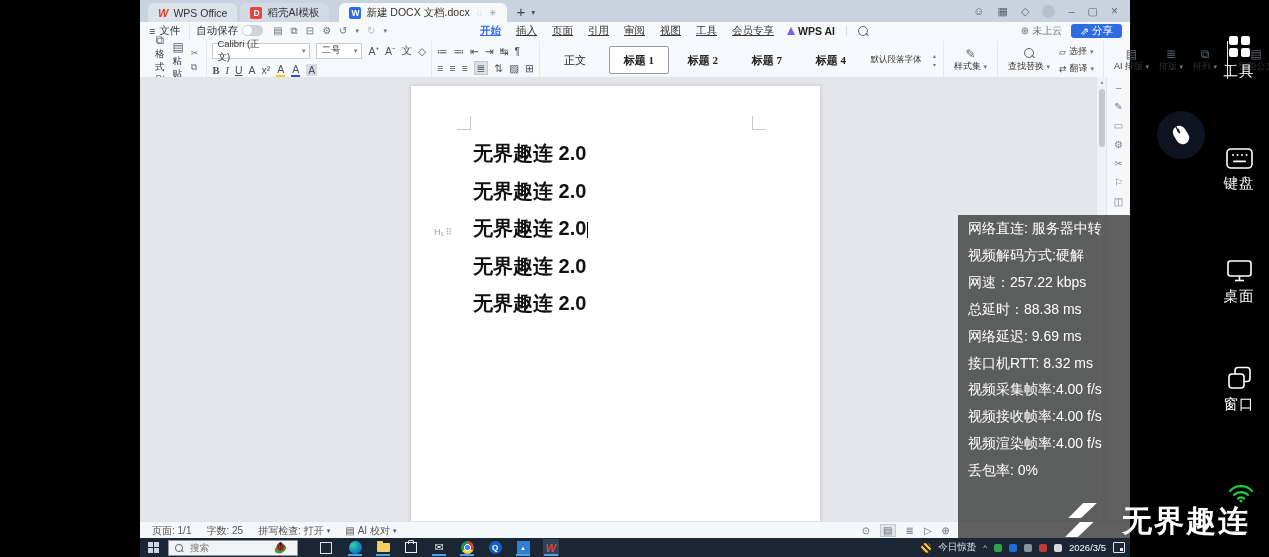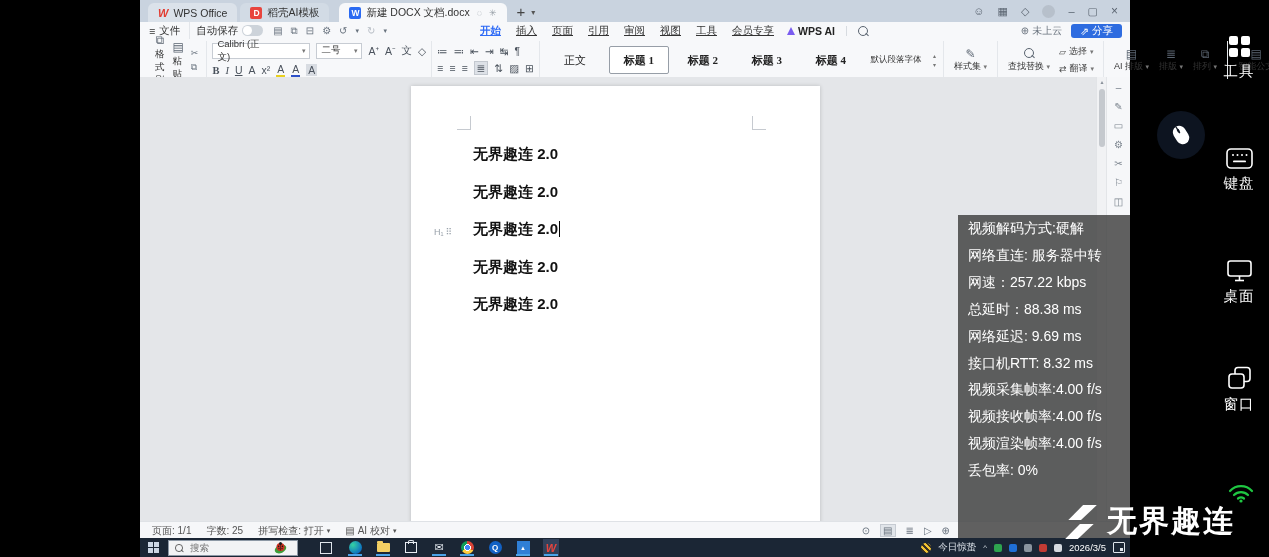--- a/index.html
+++ b/index.html
@@ -85,21 +85,21 @@
   .stack2 .rrow{font-size:9px;gap:3px;}
 
   
   .docarea{position:absolute;left:0;top:77px;right:0;bottom:36px;background:#e4e6e9;overflow:hidden;}
   .page{position:absolute;left:271px;top:9px;width:409px;height:520px;background:#fff;
         box-shadow:0 0 4px rgba(0,0,0,.18);}
   .cm{position:absolute;width:13px;height:13px;}
   .cm-l{left:46px;top:30px;border-right:1px solid #c6cad0;border-bottom:1px solid #c6cad0;}
   .cm-r{left:341px;top:30px;border-left:1px solid #c6cad0;border-bottom:1px solid #c6cad0;}
   .doclines{position:absolute;left:62px;top:49px;}
-  .docline{height:37.5px;line-height:37.5px;font-size:15px;font-weight:bold;color:#111;white-space:nowrap;}
+  .docline{height:37.5px;line-height:37.5px;font-size:20px;font-weight:bold;color:#111;white-space:nowrap;}
   .caret{display:inline-block;width:1px;height:16px;background:#000;vertical-align:-3px;margin-left:1px;}
   .handle{position:absolute;left:294px;top:150px;color:#99a1aa;font-size:9px;display:flex;gap:2px;align-items:center;}
   .scrollbar{position:absolute;right:23px;top:0;bottom:0;width:10px;background:#f1f2f4;border-left:1px solid #e2e4e7;}
   .sb-up{position:absolute;top:1px;left:0;right:0;text-align:center;font-size:6px;color:#8a929b;}
   .sb-thumb{position:absolute;top:12px;left:1.5px;width:6px;height:58px;background:#c5c9ce;border-radius:3px;}
   .edgestrip{position:absolute;right:0;top:0;bottom:0;width:23px;background:#f6f7f9;border-left:1px solid #e3e5e8;
              display:flex;flex-direction:column;align-items:center;padding-top:5px;gap:8px;font-size:10px;color:#7b848e;}
 
   
   .statusbar{position:absolute;left:0;right:0;top:521px;height:17px;background:#f6f7f9;border-top:1px solid #dfe2e6;
@@ -155,21 +155,21 @@
 
   
   .sideitem{position:absolute;left:1212px;width:54px;display:flex;flex-direction:column;align-items:center;
             gap:5px;z-index:6;color:#fff;}
   .sideitem .lbl{font-size:14.5px;letter-spacing:1px;}
   .gridicon{width:21px;height:21px;display:grid;grid-template-columns:9px 9px;grid-template-rows:9px 9px;gap:3px;}
   .gridicon span{background:#fff;border-radius:2px;}
   .mousebtn{position:absolute;left:1157px;top:111px;width:48px;height:48px;border-radius:50%;
             background:#0d1420;z-index:6;display:flex;align-items:center;justify-content:center;}
   .wifi{position:absolute;left:1228px;top:483px;z-index:6;}
-  .brand{position:absolute;left:1062px;top:501px;display:flex;align-items:center;gap:7px;z-index:7;}
+  .brand{position:absolute;left:1062px;top:501px;display:flex;gap:22px;z-index:7;}
   .brandtext{font-size:30px;font-weight:900;color:#fff;letter-spacing:2px;white-space:nowrap;}
 </style>
 </head>
 <body>
 
 <div class="stage">
 
   <div class="remote">
 
     <div class="tabbar">
@@ -310,21 +310,21 @@
             <span class="g">⊞</span>
           </div>
         </div>
       </div>
 
       <div class="rgroup">
         <div class="chips">
           <span class="chip">正文</span>
           <span class="chip heading selected">标题 1</span>
           <span class="chip heading">标题 2</span>
-          <span class="chip heading">标题 3</span>
+          <span class="chip heading">标题 7</span>
           <span class="chip heading">标题 4</span>
           <span class="chip small">默认段落字体</span>
           <span class="chipscroll">
             <span>▴</span>
             <span>▾</span>
           </span>
         </div>
       </div>
 
       <div class="rgroup">
@@ -487,22 +487,22 @@
         <span class="tdot" style="background:#8a949e"></span>
         <span class="tdot" style="background:#c23b34"></span>
         <span class="tdot" style="background:#d5dae0"></span>
         <span class="traydate">2026/3/5</span>
         <span class="notif"></span>
       </span>
     </div>
   </div>
 
   <div class="stats">
+    <div class="stat-line">网络直连: 服务器中转</div>
     <div class="stat-line">视频解码方式:硬解</div>
-    <div class="stat-line">网络直连: 服务器中转</div>
     <div class="stat-line">网速：257.22 kbps</div>
     <div class="stat-line">总延时：88.38 ms</div>
     <div class="stat-line">网络延迟: 9.69 ms</div>
     <div class="stat-line">接口机RTT: 8.32 ms</div>
     <div class="stat-line">视频采集帧率:4.00 f/s</div>
     <div class="stat-line">视频接收帧率:4.00 f/s</div>
     <div class="stat-line">视频渲染帧率:4.00 f/s</div>
     <div class="stat-line">丢包率: 0%</div>
   </div>
 

